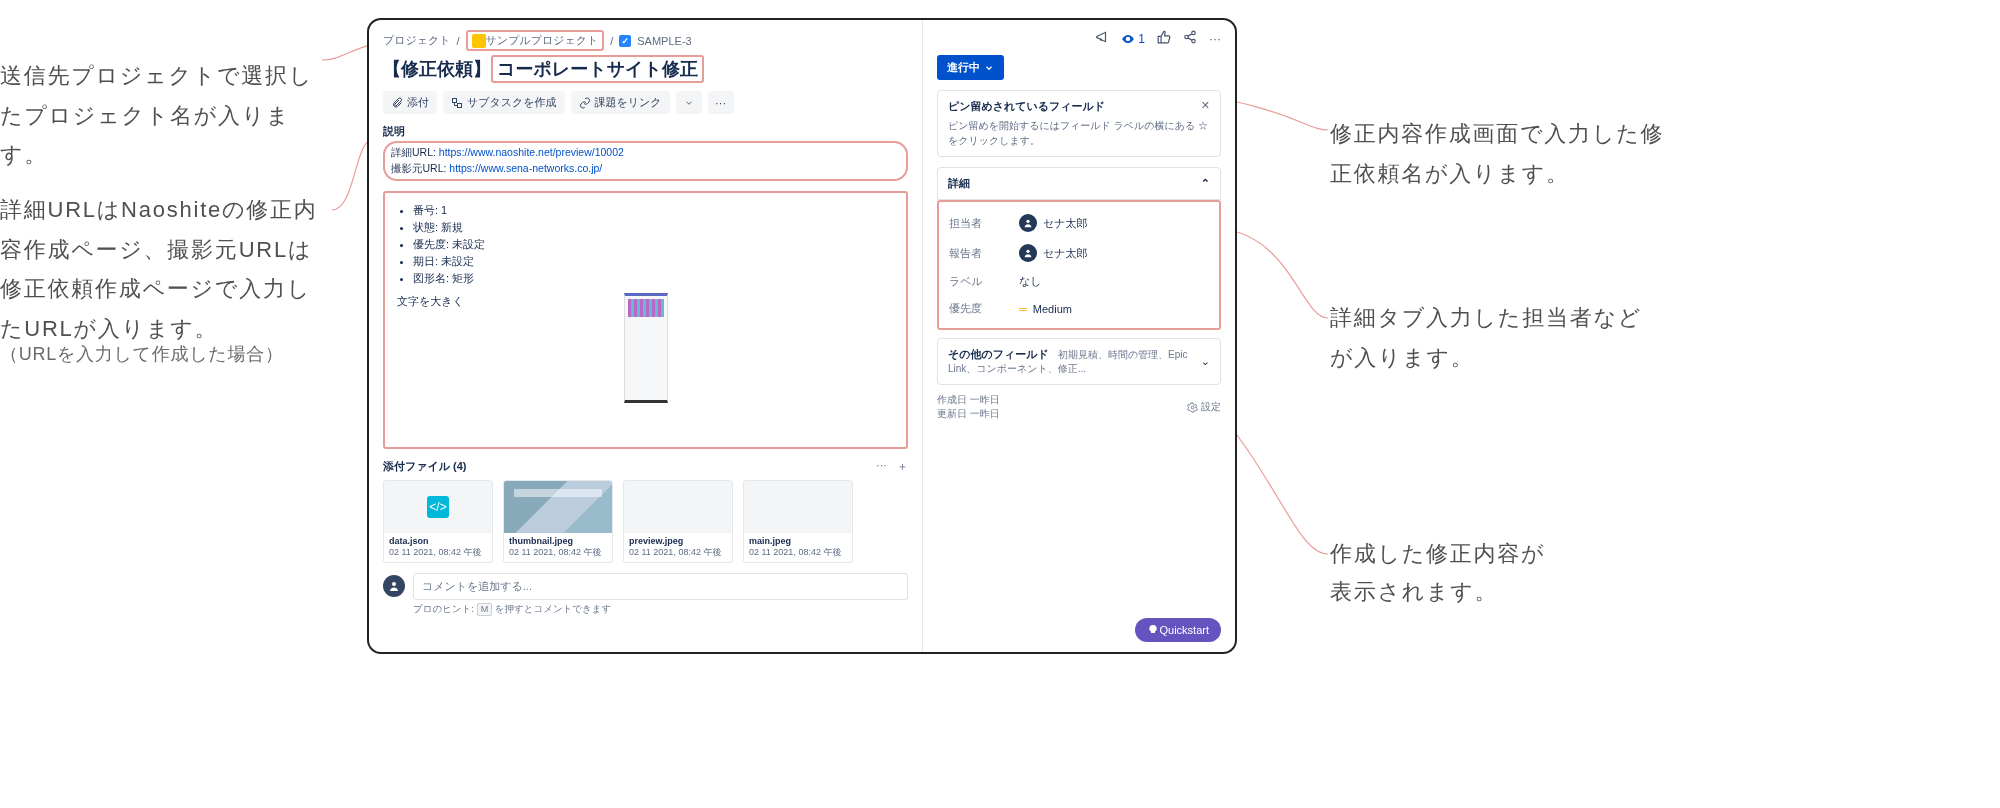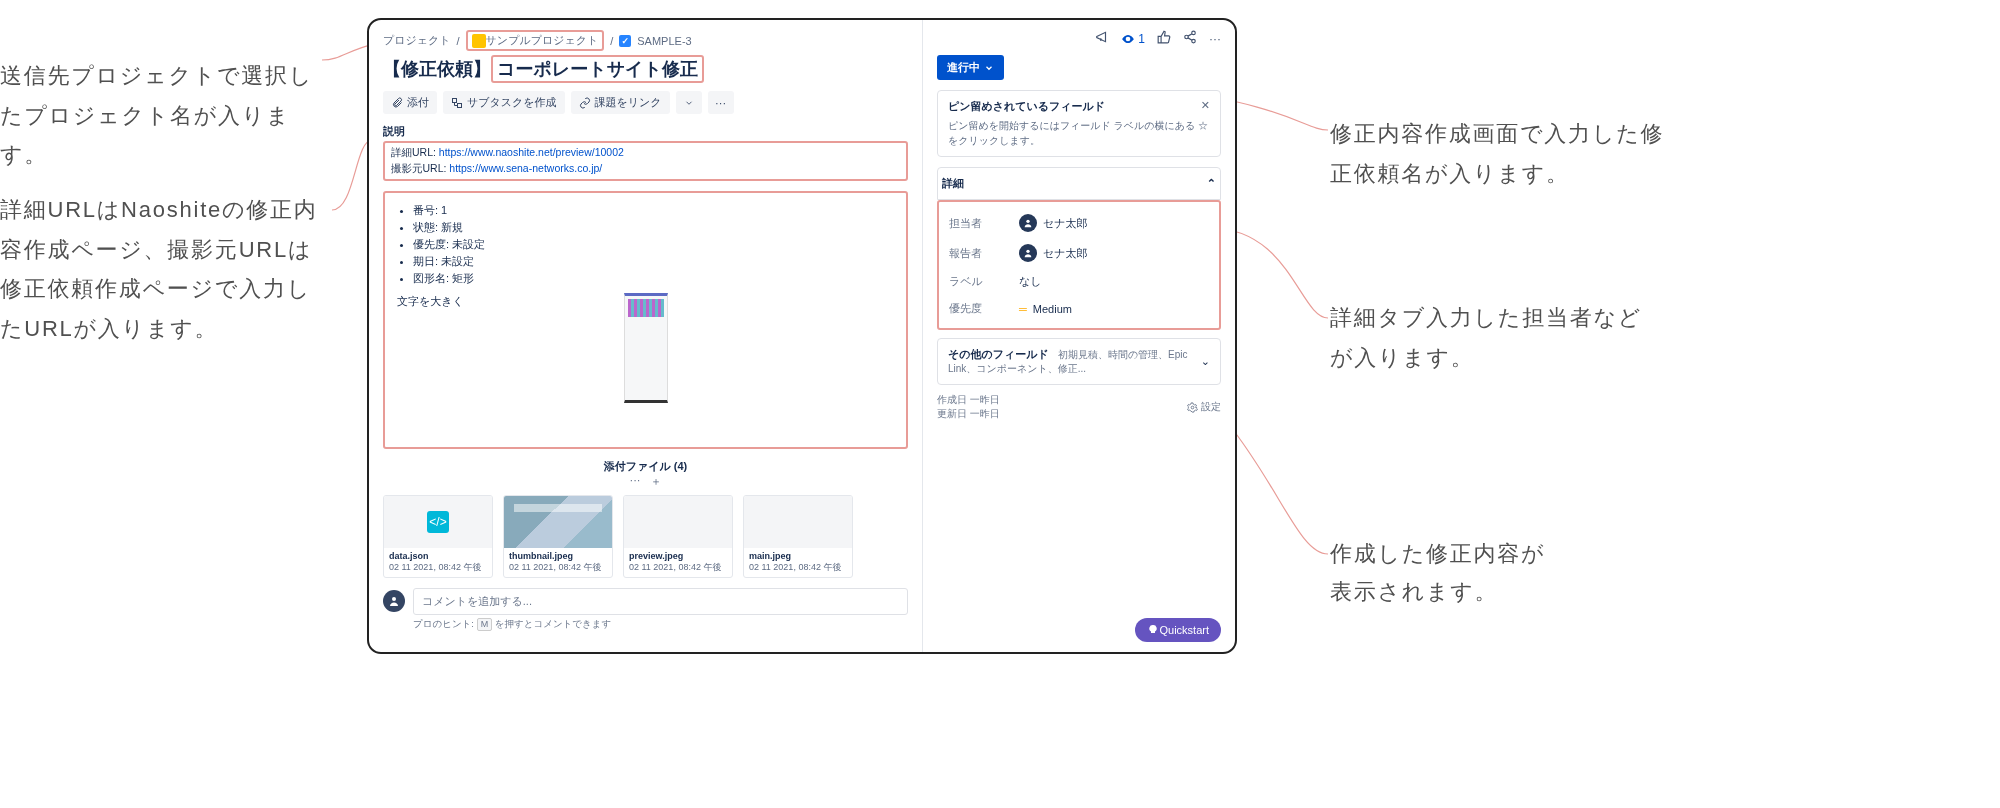--- a/index.html
+++ b/index.html
@@ -48,32 +48,32 @@
   .title-box { border: 2px solid #e89c97; border-radius: 3px; padding: 0 4px; }
 
   
   .toolbar { display:flex; gap:6px; margin-top: 8px; }
   .tbtn { display:inline-flex; align-items:center; gap:4px; background:#f4f5f7; color:#344563; font-size:11px; padding:4px 8px; border-radius:3px; cursor:pointer; border:none;}
   .tbtn svg { width:12px; height:12px; }
   .tbtn-ell { width:26px; justify-content:center; }
 
   
   .desc-label { font-size:11px; font-weight:600; color:#172B4D; margin-top:10px; }
-  .url-box { border:2px solid #e89c97; border-radius:3px; padding:2px 6px; margin-top:2px; font-size:10.5px; line-height:1.5;}
+  .url-box { border:2px solid #e89c97; border-radius:14px; padding:2px 6px; margin-top:2px; font-size:10.5px; line-height:1.5;}
   .url-box a { color:#0052CC; text-decoration:none;}
   .content-box { border:2px solid #e89c97; border-radius:3px; margin-top:10px; padding:8px 12px; flex:0 0 auto; height:258px; font-size:11px; position:relative;}
   .content-box ul { margin-left:16px; margin-top:2px;}
   .content-box li { margin-bottom:2px;}
   .enlarge { margin-top:8px; }
   .mini-shot { position:absolute; left:50%; top:100px; transform:translateX(-50%); width:44px; height:110px; background:#f6f7f8; border:1px solid #ddd; border-top:3px solid #5c6ac4; border-bottom:3px solid #333;}
   .mini-shot::before{content:""; position:absolute; left:3px; right:3px; top:3px; height:18px; background:repeating-linear-gradient(90deg,#b6c,#b6c 3px,#6bc 3px,#6bc 6px);}
 
   
   .attach-sec { margin-top:10px; }
-  .attach-head { display:flex; justify-content:space-between; align-items:center; font-size:11px; font-weight:600;flex-direction:column;}
+  .attach-head { display:flex; justify-content:space-between; align-items:center; font-size:11px; font-weight:600;}
   .attach-head .right { display:flex; gap:10px; color:#5E6C84; font-weight:400;}
   .attach-grid { display:flex; gap:10px; margin-top:6px;}
   .acard { width:110px; border:1px solid #e4e7ec; border-radius:3px; overflow:hidden;}
   .acard .thumb { height:52px; background:#f4f5f7; display:flex; align-items:center; justify-content:center; position:relative;}
   .json-badge{ width:22px; height:22px; background:#00B8D9; border-radius:3px; color:#fff; font-size:12px; display:flex; align-items:center; justify-content:center;}
   .photo-thumb{ width:100%; height:100%; background:linear-gradient(135deg,#8ab 0%,#8ab 40%,#bcd 40%,#bcd 70%,#9bc 70%); position:relative;}
   .photo-thumb::after{content:"";position:absolute;inset:8px 10px auto 10px;height:8px;background:rgba(255,255,255,.5);}
   .acard .meta { padding:3px 5px; font-size:9px; line-height:1.3;}
   .acard .fname { font-weight:600; white-space:nowrap; overflow:hidden; text-overflow:ellipsis;}
   .acard .fdate { color:#5E6C84;}
@@ -87,21 +87,21 @@
 
   
   .top-actions { display:flex; justify-content:flex-end; gap:12px; align-items:center; color:#42526E; font-size:12px;}
   .top-actions .watch { display:inline-flex; align-items:center; gap:3px; color:#0052CC;}
   .top-actions svg{width:14px;height:14px;}
   .status-btn { margin-top:8px; display:inline-flex; align-items:center; gap:4px; background:#0052CC; color:#fff; font-size:11px; font-weight:600; padding:5px 10px; border-radius:3px; border:none;}
   .panel { border:1px solid #dfe1e6; border-radius:4px; margin-top:10px; padding:8px 10px;}
   .panel-title { font-size:11px; font-weight:700; display:flex; justify-content:space-between;}
   .panel-sub { font-size:10px; color:#5E6C84; margin-top:4px; line-height:1.5;}
   .close-x { color:#5E6C84; cursor:pointer; font-weight:400;}
-  .detail-head { display:flex; justify-content:space-between; align-items:center; padding:8px 4px; font-size:11px; font-weight:700; border:1px solid #dfe1e6; border-radius:4px 4px 0 0; margin-top:10px;}
+  .detail-head { display:flex; justify-content:space-between; align-items:center; padding:8px 10px; font-size:11px; font-weight:700; border:1px solid #dfe1e6; border-radius:4px 4px 0 0; margin-top:10px;}
   .detail-body { border:2px solid #e89c97; border-radius:3px; padding:6px 10px;}
   .drow { display:flex; align-items:center; font-size:11px; padding:6px 0;}
   .drow .dl { width:70px; color:#6B778C;}
   .drow .dv { display:flex; align-items:center; gap:6px;}
   .mini-avatar { width:18px; height:18px; border-radius:50%; background:#253858; display:flex;align-items:center;justify-content:center;color:#fff;}
   .prio-icon { color:#FFAB00; font-weight:bold;}
   .other-fields { border:1px solid #dfe1e6; border-radius:4px; padding:8px 10px; margin-top:8px; font-size:11px; display:flex; justify-content:space-between; align-items:center;}
   .other-fields .muted{ color:#6B778C; font-size:10px; margin-left:6px;}
   .dates { font-size:10px; color:#6B778C; margin-top:8px; display:flex; justify-content:space-between;}
   .dates .cfg{ display:inline-flex; align-items:center; gap:3px;}
@@ -111,20 +111,21 @@
   svg.connectors { position:absolute; left:0; top:0; width:2000px; height:808px; pointer-events:none;}
   svg.connectors path { stroke:#e89c97; stroke-width:1.2; fill:none;}
 </style>
 </head>
 <body>
 
 <div class="stage">
 
   <div class="annot" style="left:0; top:56px; width:320px;">送信先プロジェクトで選択したプロジェクト名が入ります。</div>
   <div class="annot" style="left:0; top:190px; width:330px;">詳細URLはNaoshiteの修正内容作成ページ、撮影元URLは修正依頼作成ページで入力したURLが入ります。</div>
+  <div class="annot annot-sub" style="left:0; top:338px; width:330px;">（URLを入力して作成した場合）</div>
 
   <div class="annot" style="left:1330px; top:114px; width:340px;">修正内容作成画面で入力した修正依頼名が入ります。</div>
   <div class="annot" style="left:1330px; top:298px; width:330px;">詳細タブ入力した担当者などが入ります。</div>
   <div class="annot" style="left:1330px; top:534px; width:330px;">作成した修正内容が</div>
   <div class="annot" style="left:1330px; top:572px; width:330px;">表示されます。</div>
 
   <svg class="connectors">
 
     <path d="M 322 60 C 350 60 350 38 438 38"></path>
 

